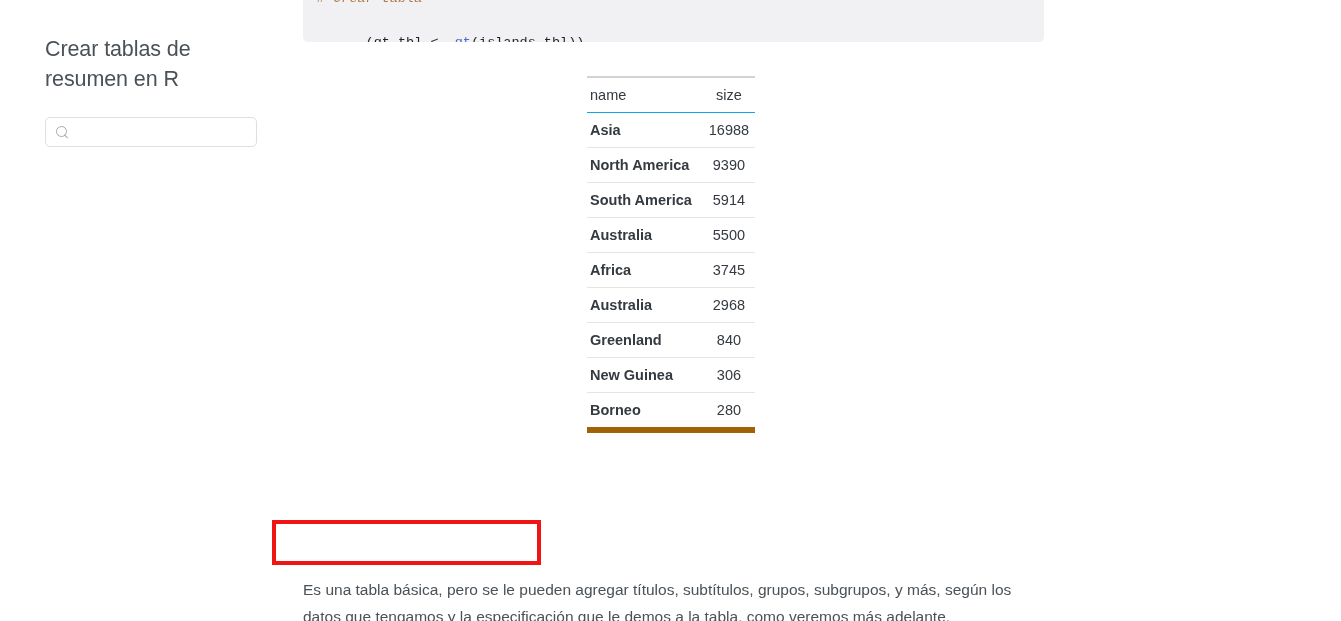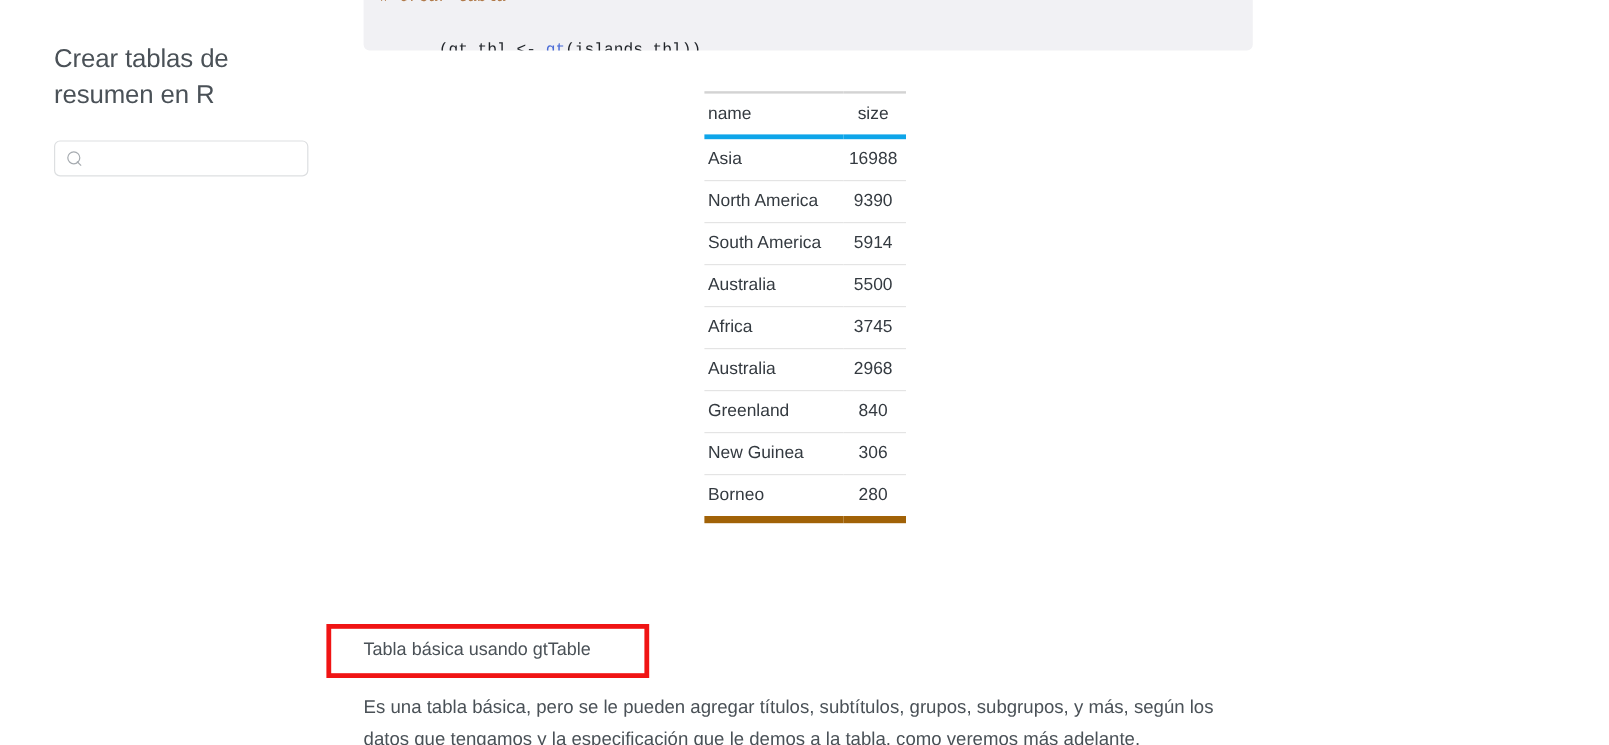--- a/index.html
+++ b/index.html
@@ -162,35 +162,35 @@
     top: 76px;
     width: 168px;
     border-collapse: collapse;
     font-size: 14.5px;
     color: #343a40;
   }
   .gt-table th {
     font-weight: 400;
     padding: 9px 0 9px 0;
     border-top: 2px solid #d3d3d3;
-    border-bottom: 4px solid #0ea5e9;
+    border-bottom: 1px solid #0ea5e9;
     color: #343a40;
     font-size: 14.5px;
   }
   .gt-table td {
     padding: 9px 0 9px 0;
     border-bottom: 1px solid #e4e4e4;
     font-size: 14.5px;
     color: #343a40;
   }
   .gt-table tr:last-child td {
     border-bottom: 6px solid #a16207;
     margin-left: 40px;
   }
-  .col-name { text-align: left; padding-left: 3px !important; }
+  .col-name { text-align: left; padding-left: 3px !important; font-weight: bold; }
   .col-size { text-align: center; padding-right: 3px !important; }
 
   
   .caption-highlight {
     position: absolute;
     left: 272px;
     top: 520px;
     width: 269px;
     height: 45px;
     border: 4px solid #f01414;
@@ -283,17 +283,16 @@
         <td class="col-size">306</td>
       </tr>
       <tr>
         <td class="col-name">Borneo</td>
         <td class="col-size">280</td>
       </tr>
     </tbody>
   </table>
 
   <div class="caption-highlight"></div>
-  <div class="caption-text">Tabla básica usando gtTable</div>
 
   <div class="body-para">Es una tabla básica, pero se le pueden agregar títulos, subtítulos, grupos, subgrupos, y más, según los datos que tengamos y la especificación que le demos a la tabla, como veremos más adelante.</div>
 
 </div>
 
 </body></html>

